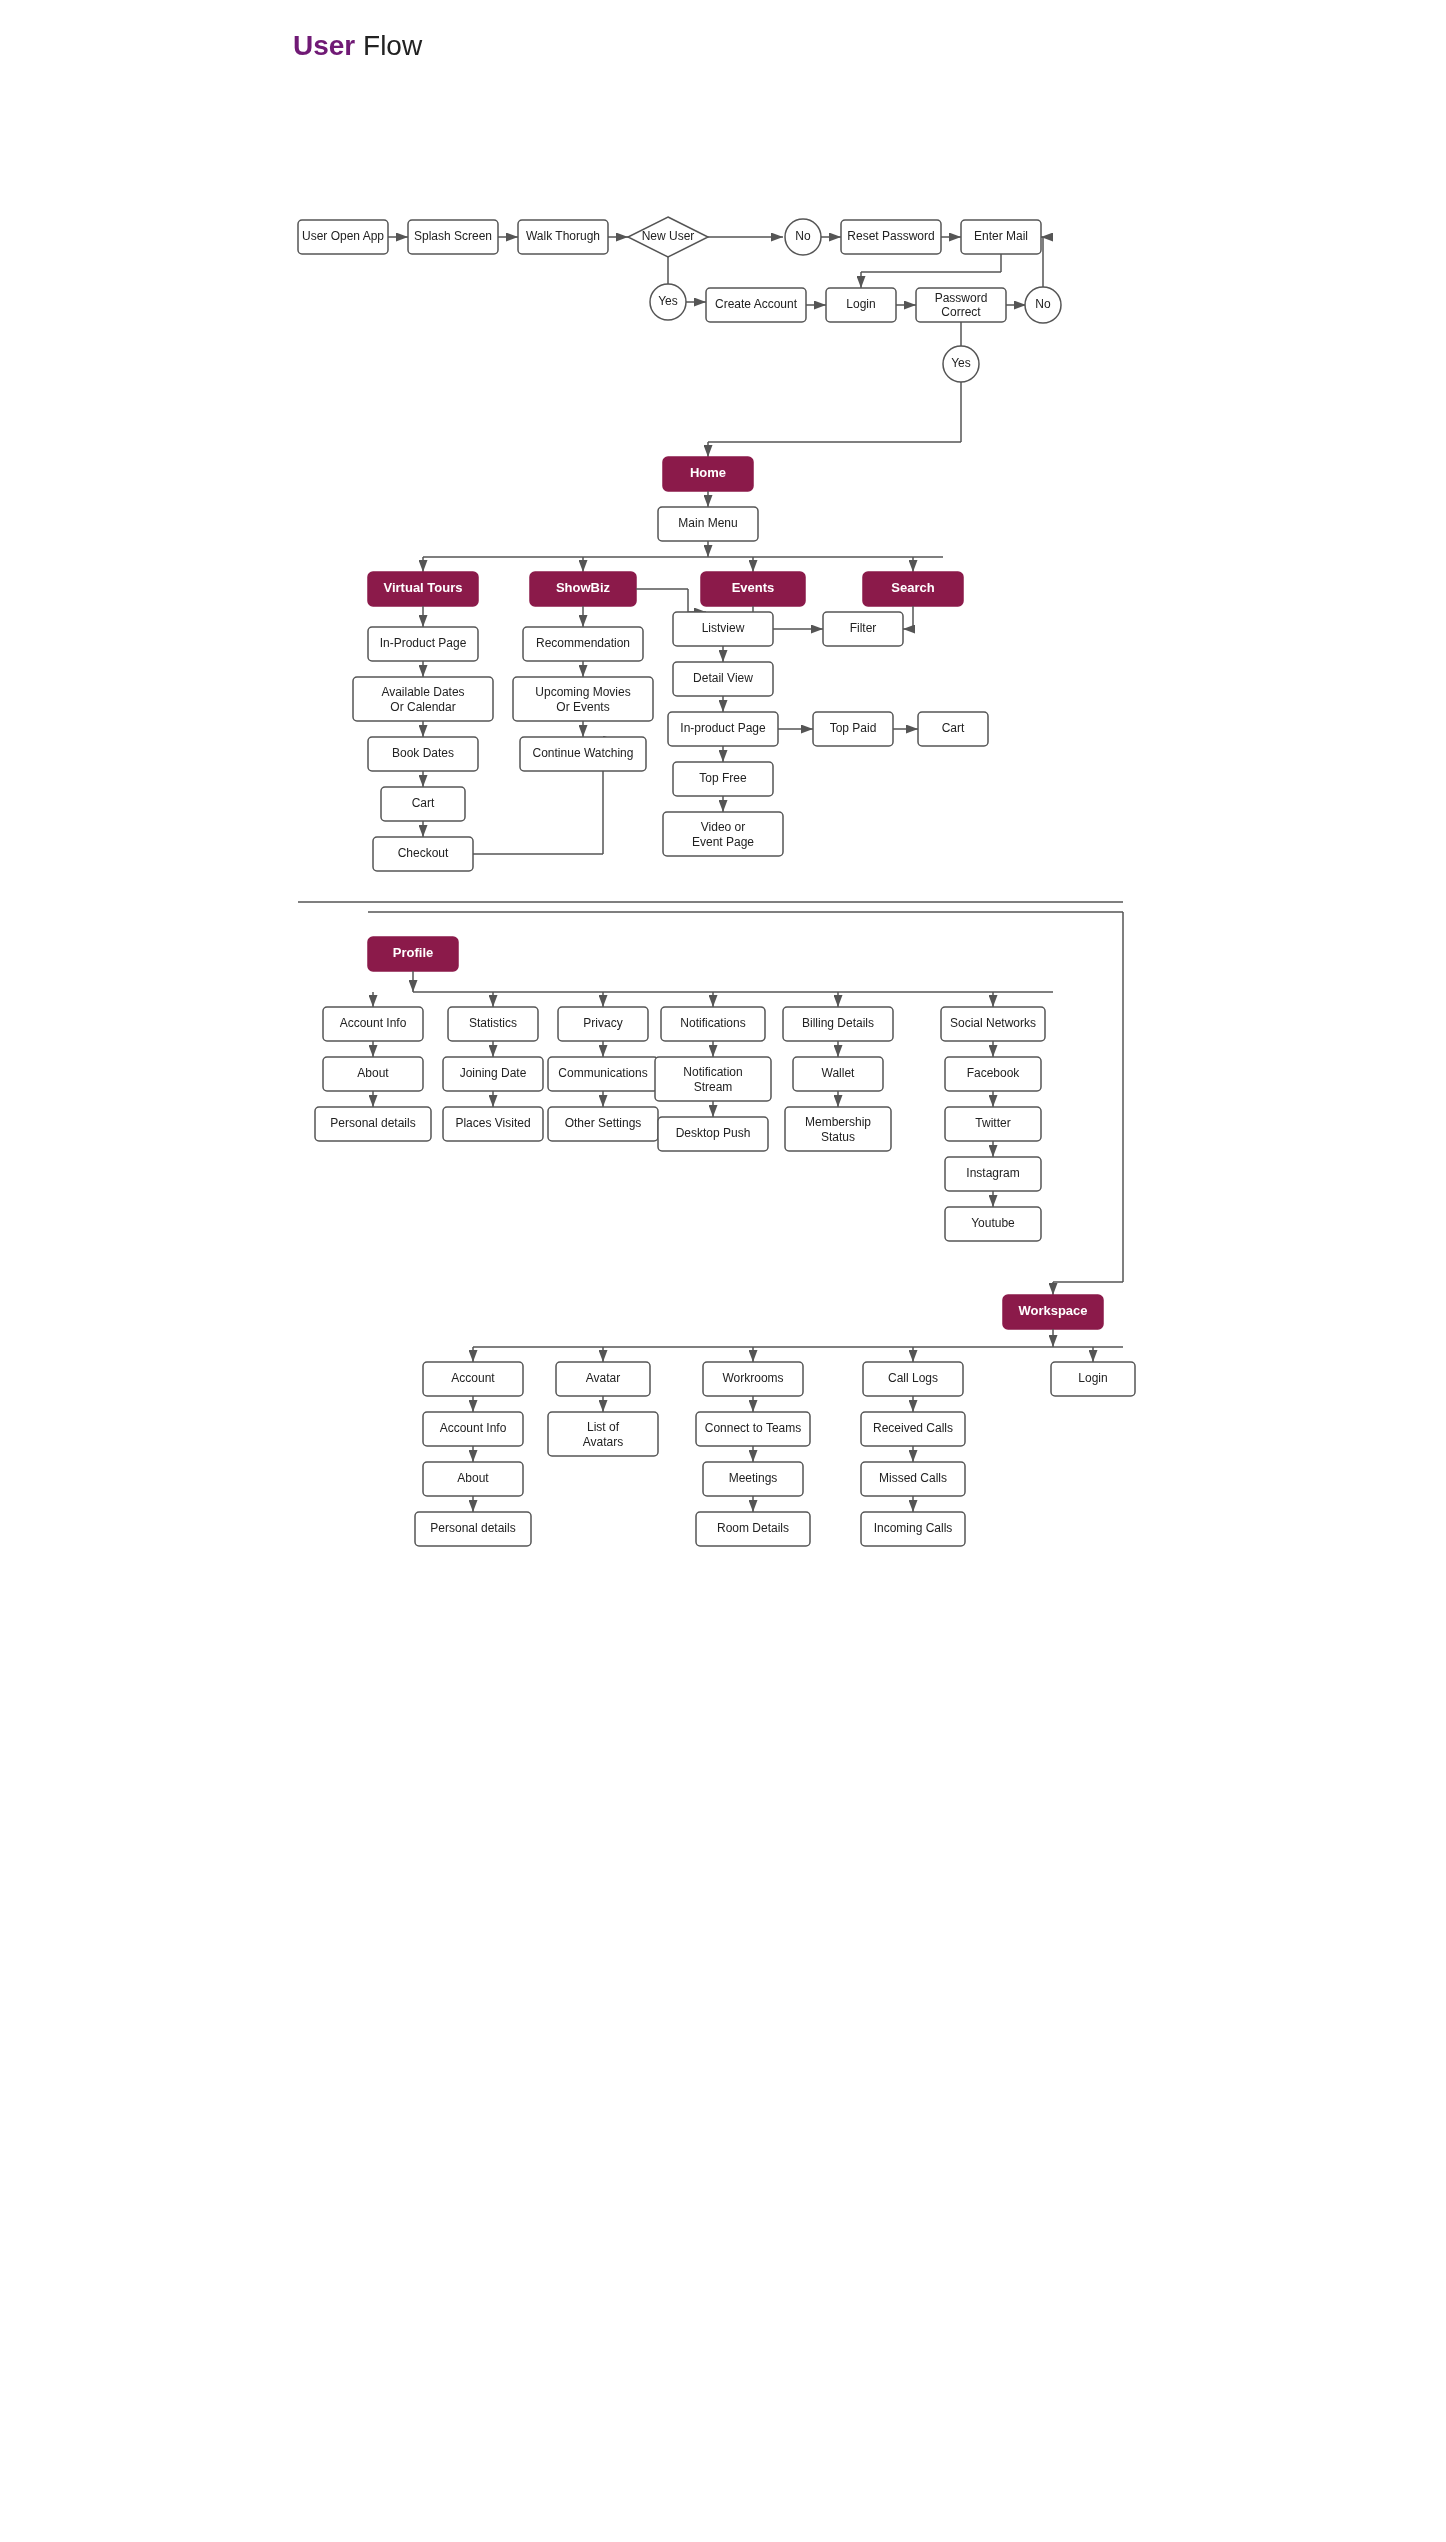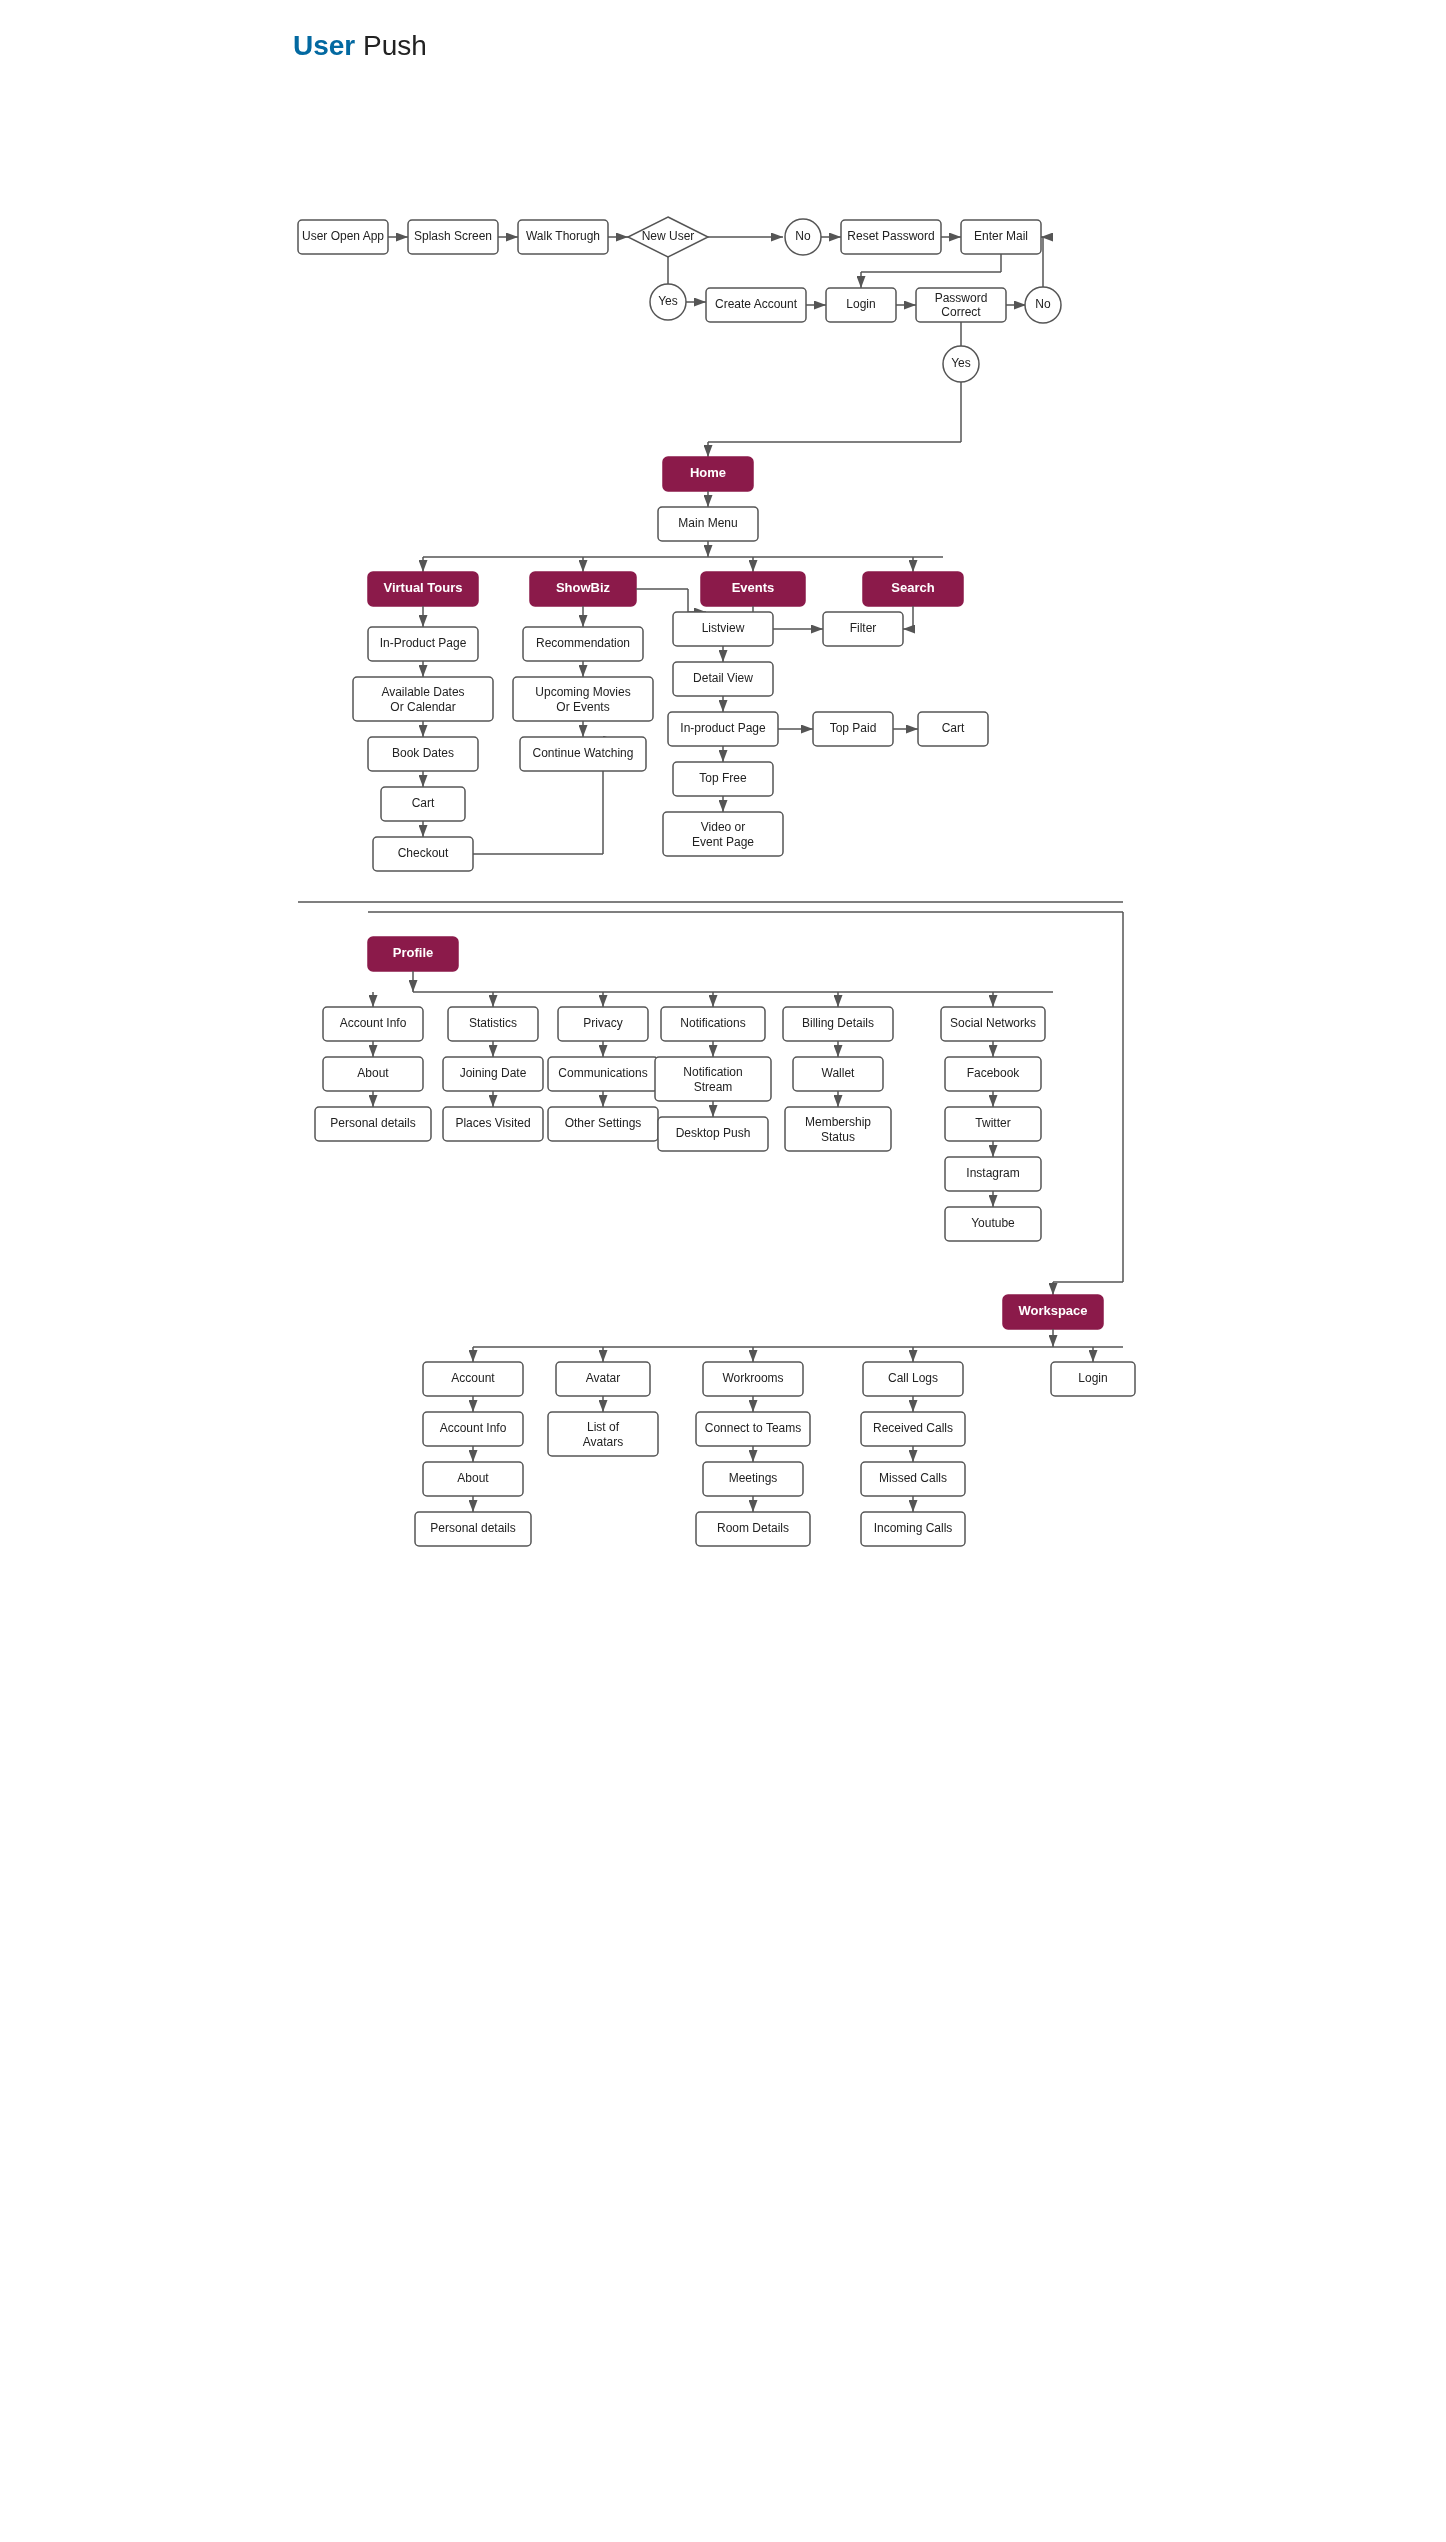--- a/index.html
+++ b/index.html
@@ -13,21 +13,21 @@
       padding: 30px 20px 60px 20px;
     }
     h1.title {
       font-size: 28px;
       font-weight: 400;
       margin-bottom: 40px;
       color: #222;
     }
     h1.title span.bold {
       font-weight: 800;
-      color: #0369a1;
+      color: #701a75;
     }
 
     
     .flowchart-container {
       width: 100%;
       overflow-x: auto;
     }
 
     svg {
       display: block;
@@ -78,21 +78,21 @@
     .line {
       stroke: #555;
       stroke-width: 1.5;
       fill: none;
     }
   </style>
 </head>
 <body>
 
 <h1 class="title">
-  <span class="bold">User</span><span> Push</span>
+  <span class="bold">User</span><span> Flow</span>
 </h1>
 
 <div class="flowchart-container">
 <svg width="860" height="2420" viewBox="0 0 860 2420" xmlns="http://www.w3.org/2000/svg">
   <defs>
     <marker id="arrowhead" markerWidth="8" markerHeight="6" refX="8" refY="3" orient="auto">
       <polygon points="0 0, 8 3, 0 6" fill="#555"></polygon>
     </marker>
   </defs>
 

